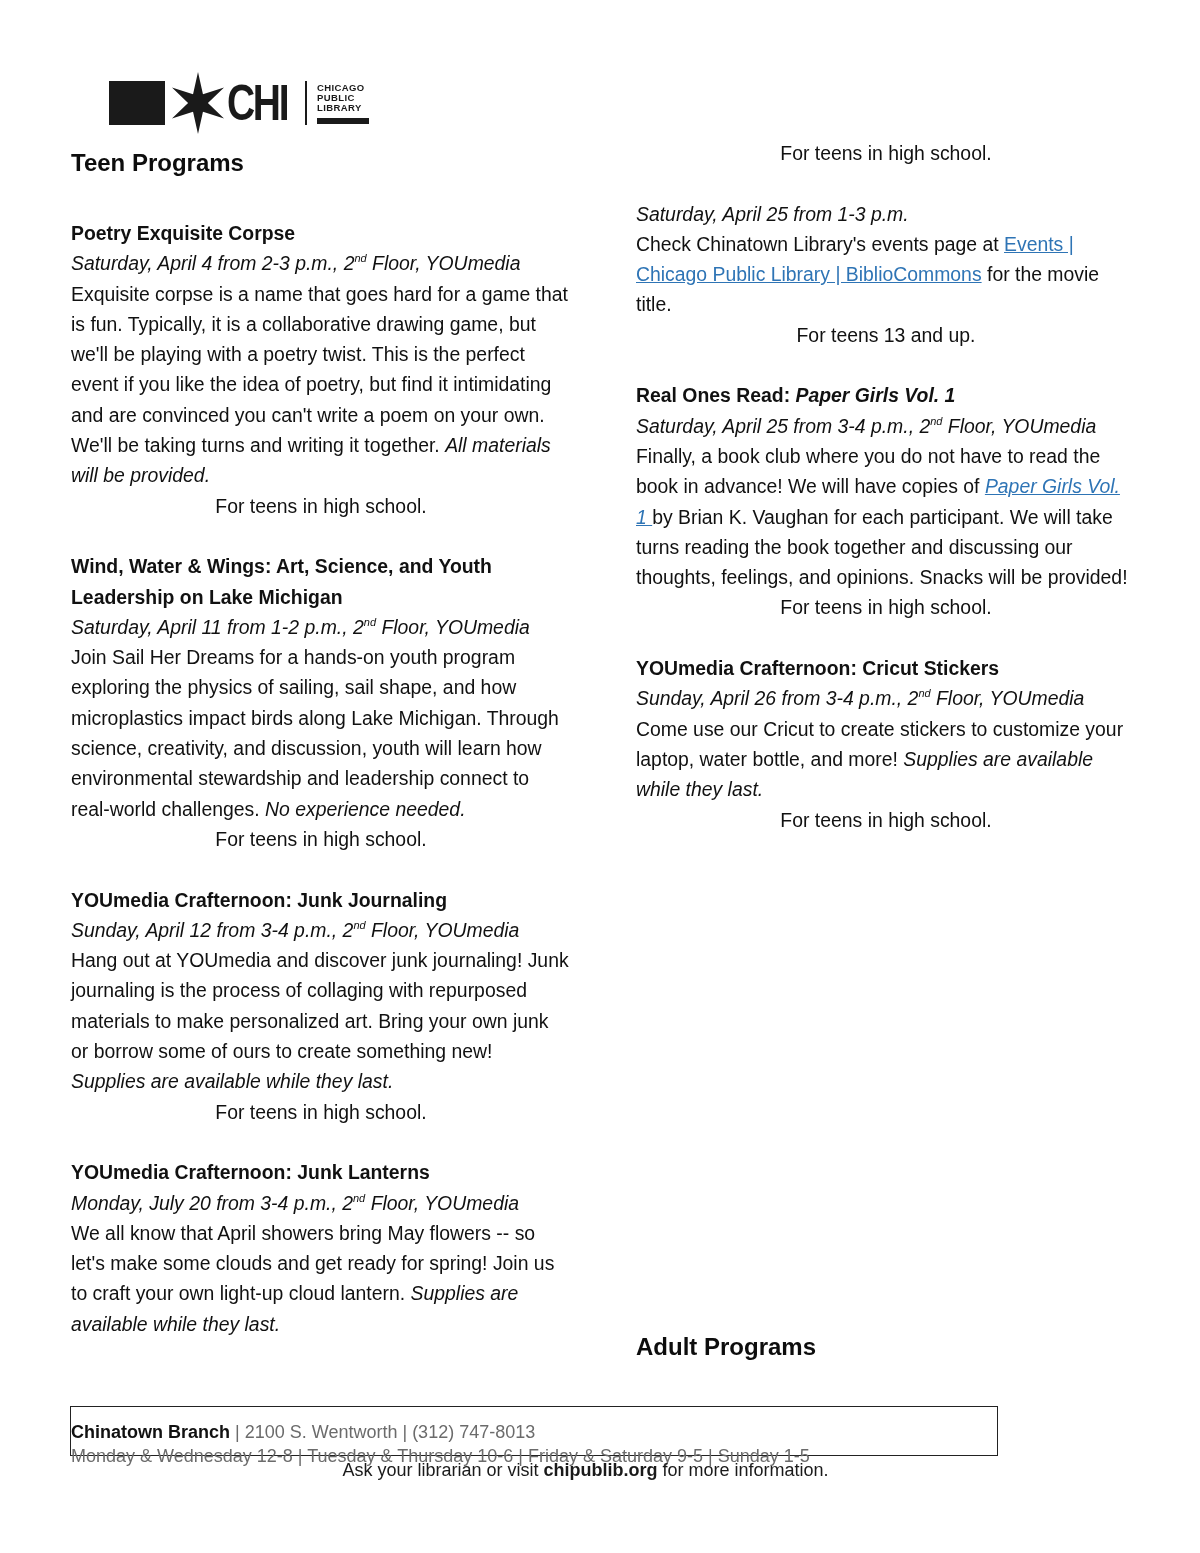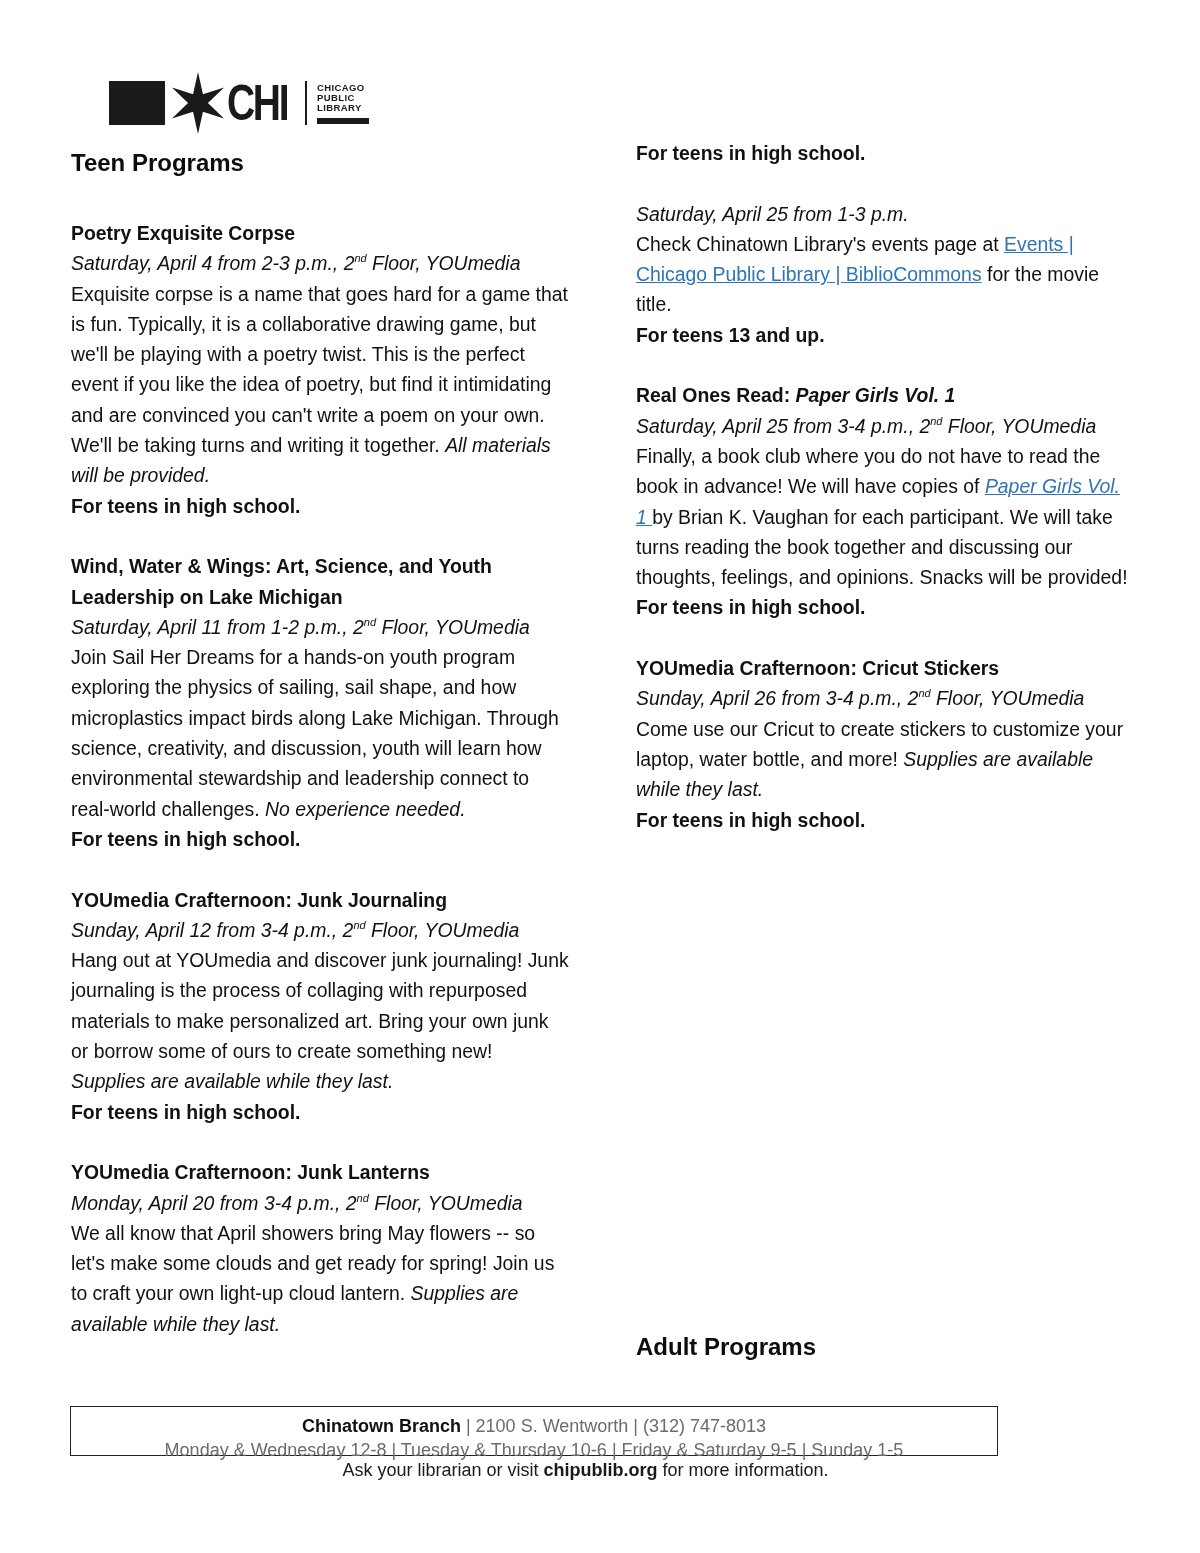--- a/index.html
+++ b/index.html
@@ -35,30 +35,30 @@
     .section-title {
       position: absolute; font-weight: bold; font-size: 24px; line-height: 36px; color: #0d0d0d;
     }
     .section-title.teen { left: 71px; top: 145px; }
     .section-title.adult { left: 636px; top: 1329px; }
 
     .event { margin-bottom: 30.3px; }
     .event-title { font-weight: bold; display: block; }
     .event-when { font-style: italic; display: block; }
     .event-desc { display: block; }
-    .event-aud { font-weight: bold; display: block; }
+    .event-aud { font-weight: normal; display: block; text-align: center; }
     sup.ord { font-size: 11px; line-height: 0; vertical-align: 8px; }
     .it { font-style: italic; }
     a.lnk { color: #2e74b5; text-decoration: underline; }
 
     .footer-box {
       position: absolute; left: 70px; top: 1406px; width: 928px; height: 50px;
       border: 1.5px solid #222; box-sizing: border-box;
-      text-align: center; font-size: 18px; line-height: 24px; color: #6b6b6b;
-      padding-top: 7px;
+      font-size: 18px; line-height: 24px; color: #6b6b6b;
+      padding-top: 13px;
     }
     .footer-box .branch { color: #111; font-weight: bold; }
     .footer-note {
       position: absolute; left: 70px; width: 1031px; top: 1458px;
       text-align: center; font-size: 18px; line-height: 24px; color: #1a1a1a;
     }
     .footer-note b { font-weight: bold; }
   </style>
 </head>
 <body>
@@ -99,21 +99,21 @@
 
   <div class="event">
     <span class="event-title">YOUmedia Crafternoon: Junk Journaling</span>
     <span class="event-when"><span>Sunday, April 12 from 3-4 p.m., 2</span><sup class="ord">nd</sup><span> Floor, YOUmedia</span></span>
     <span class="event-desc"><span>Hang out at YOUmedia and discover junk journaling! Junk journaling is the process of collaging with repurposed materials to make personalized art. Bring your own junk or borrow some of ours to create something new! </span><span class="it">Supplies are available while they last.</span></span>
     <span class="event-aud">For teens in high school.</span>
   </div>
 
   <div class="event">
     <span class="event-title">YOUmedia Crafternoon: Junk Lanterns</span>
-    <span class="event-when"><span>Monday, April 20 from 3-4 p.m., 2</span><sup class="ord">nd</sup><span> Floor, YOUmedia</span></span>
+    <span class="event-when"><span>Monday, July 20 from 3-4 p.m., 2</span><sup class="ord">nd</sup><span> Floor, YOUmedia</span></span>
     <span class="event-desc"><span>We all know that April showers bring May flowers -- so let's make some clouds and get ready for spring! Join us to craft your own light-up cloud lantern. </span><span class="it">Supplies are available while they last.</span></span>
   </div>
 </div>
 
 <div class="col right">
 
   <div class="event">
     <span class="event-aud">For teens in high school.</span>
   </div>
 

